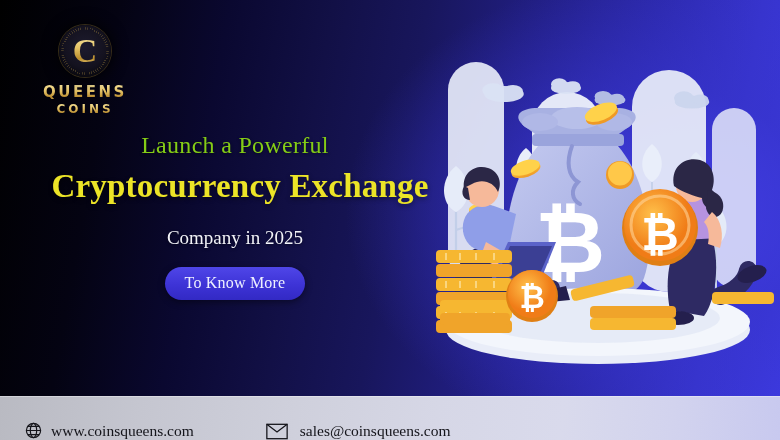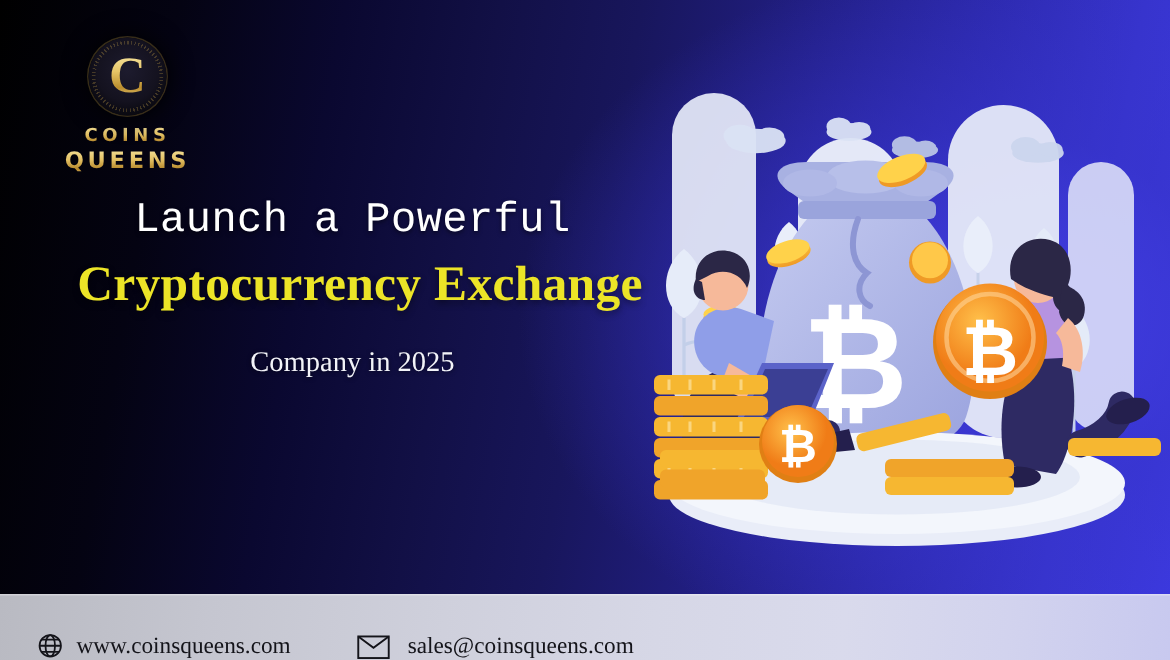--- a/index.html
+++ b/index.html
@@ -63,21 +63,21 @@
     background:linear-gradient(180deg,#f7e7a4 0%,#e3c063 45%,#b4862a 78%,#efd88d 100%);
     -webkit-background-clip:text; background-clip:text; color:transparent;
     font-weight:700;
   }
   .logo-word.l1{ font-size:12px; }
   .logo-word.l2{ font-size:15px; letter-spacing:2.5px; }
 
   
   .copy{ position:absolute; left:0; top:132px; width:470px; text-align:center; z-index:25; }
   .eyebrow{
-    font-family:Liberation Mono, monospace; font-size:28px; color:#ffffff;
+    font-family:Liberation Serif, serif; font-size:24px; color:#84cc16;
     letter-spacing:.3px; text-shadow:0 1px 3px rgba(0,0,0,.5);
   }
   .headline{
     font-family:"Liberation Serif", serif; font-weight:700; color:#ece427;
     font-size:33px; line-height:1.28; letter-spacing:.2px;
     text-shadow:0 2px 5px rgba(0,0,0,.45);
     margin-top:6px;
     padding-left:10px;
   }
   .subline{
@@ -100,43 +100,46 @@
   
   .footer{
     position:absolute; left:0; bottom:0; width:780px; height:44px; z-index:40;
     background:linear-gradient(95deg,#b9bac2 0%,#c5c6d0 18%,#cfd0dc 38%,#d6d7e6 56%,#d9daec 72%,#d2d3ee 86%,#c8c9ef 100%);
     display:flex; align-items:flex-end;
     border-top:1px solid rgba(255,255,255,.35);
   }
   .fitem{ display:flex; align-items:center; gap:8px; color:#14141a;
           font-family:"Liberation Serif", serif; font-size:15.5px; white-space:nowrap; }
   .fitem.web{ margin-left:24px; }
-  .fitem.mail{ margin-left:44px;gap:12px; }
+  .fitem.mail{ margin-left:72px;gap:12px; }
   .fitem.phone{ margin-left:86px; }
   .fico{ display:inline-flex; align-items:center; justify-content:center; }
 </style>
 </head>
 <body>
 
 <div class="banner">
   <div class="bg-base"></div>
   <div class="bg-glow"></div>
 
   <div class="logo">
     <div class="logo-mark">
       <span class="logo-c">C</span>
     </div>
+    <div class="logo-word l2">QUEENS</div>
     <div class="logo-word l1">COINS</div>
-    <div class="logo-word l2">QUEENS</div>
   </div>
 
   <div class="copy">
     <div class="eyebrow">Launch a Powerful</div>
     <div class="headline">Cryptocurrency Exchange</div>
     <div class="subline">Company in 2025</div>
+    <div class="cta-wrap">
+      <button class="cta">To Know More</button>
+    </div>
   </div>
 
   <div class="art">
     <svg viewBox="0 0 360 390" xmlns="http://www.w3.org/2000/svg">
       <defs>
         <linearGradient id="bagG" x1="0" y1="0" x2="1" y2="1">
           <stop offset="0" stop-color="#c3c9ef"></stop>
             <stop offset="1" stop-color="#9aa3de"></stop>
         </linearGradient>
         <linearGradient id="coinG" x1="0" y1="0" x2="0" y2="1">

